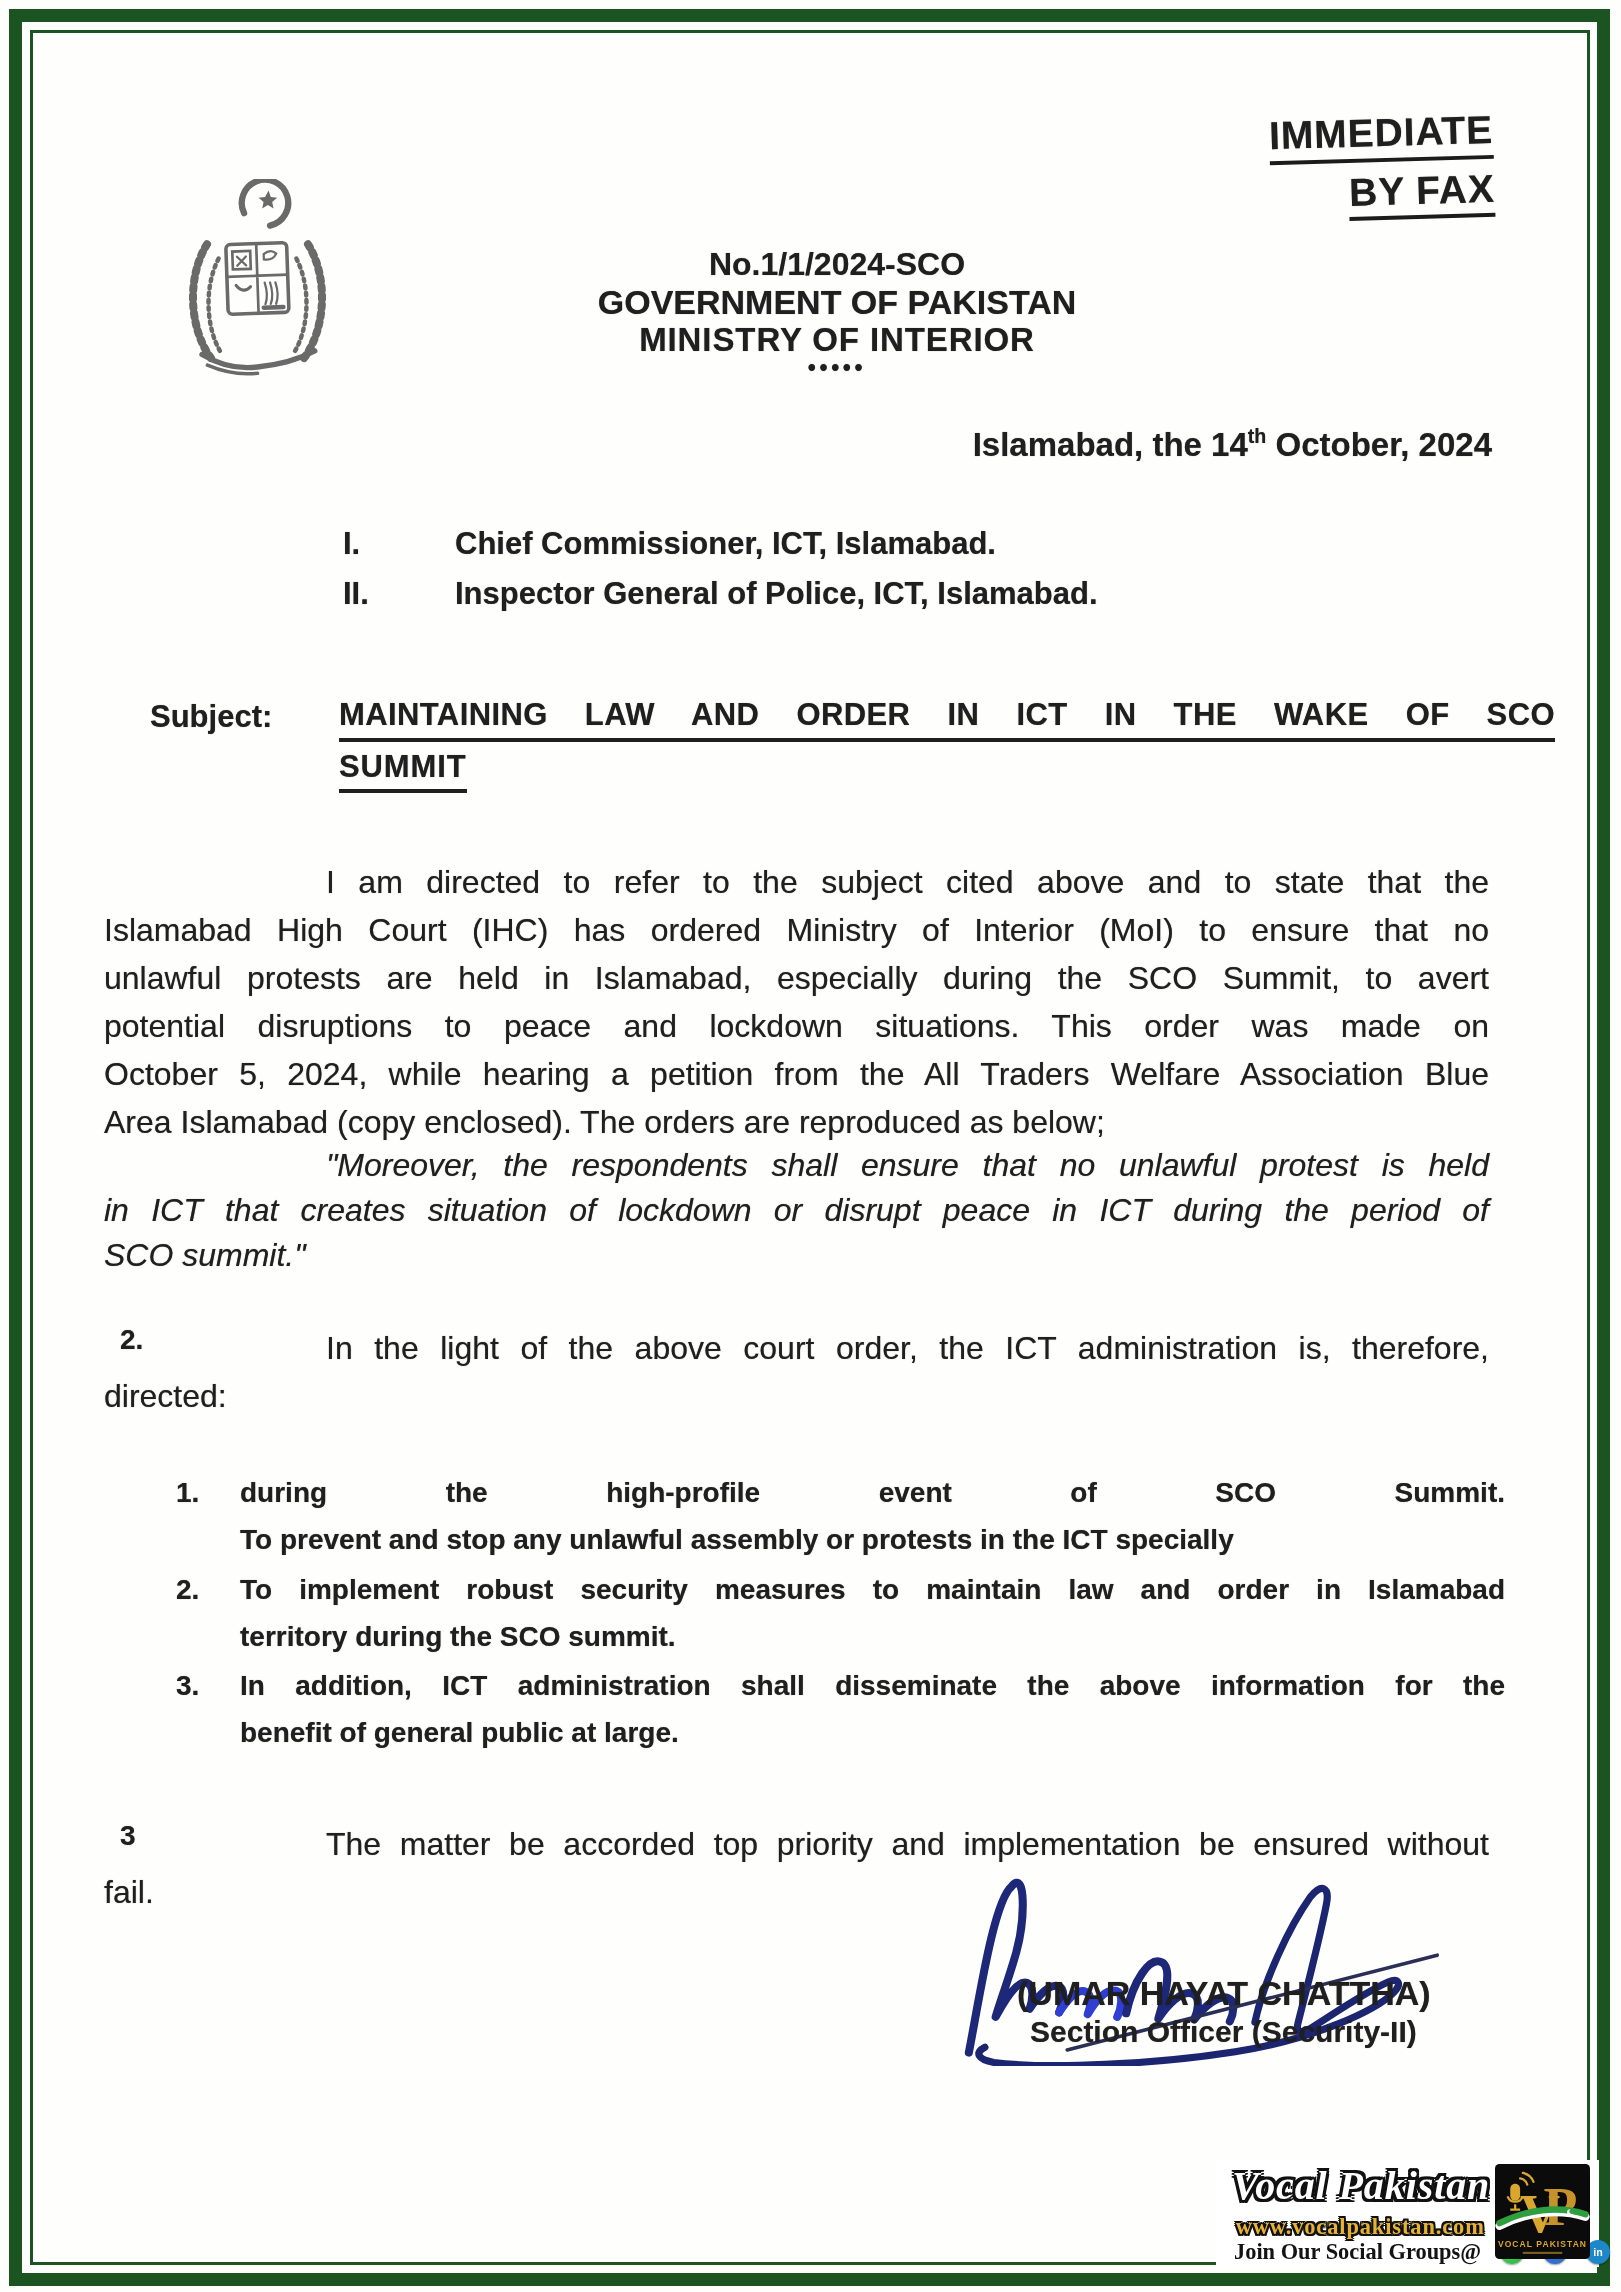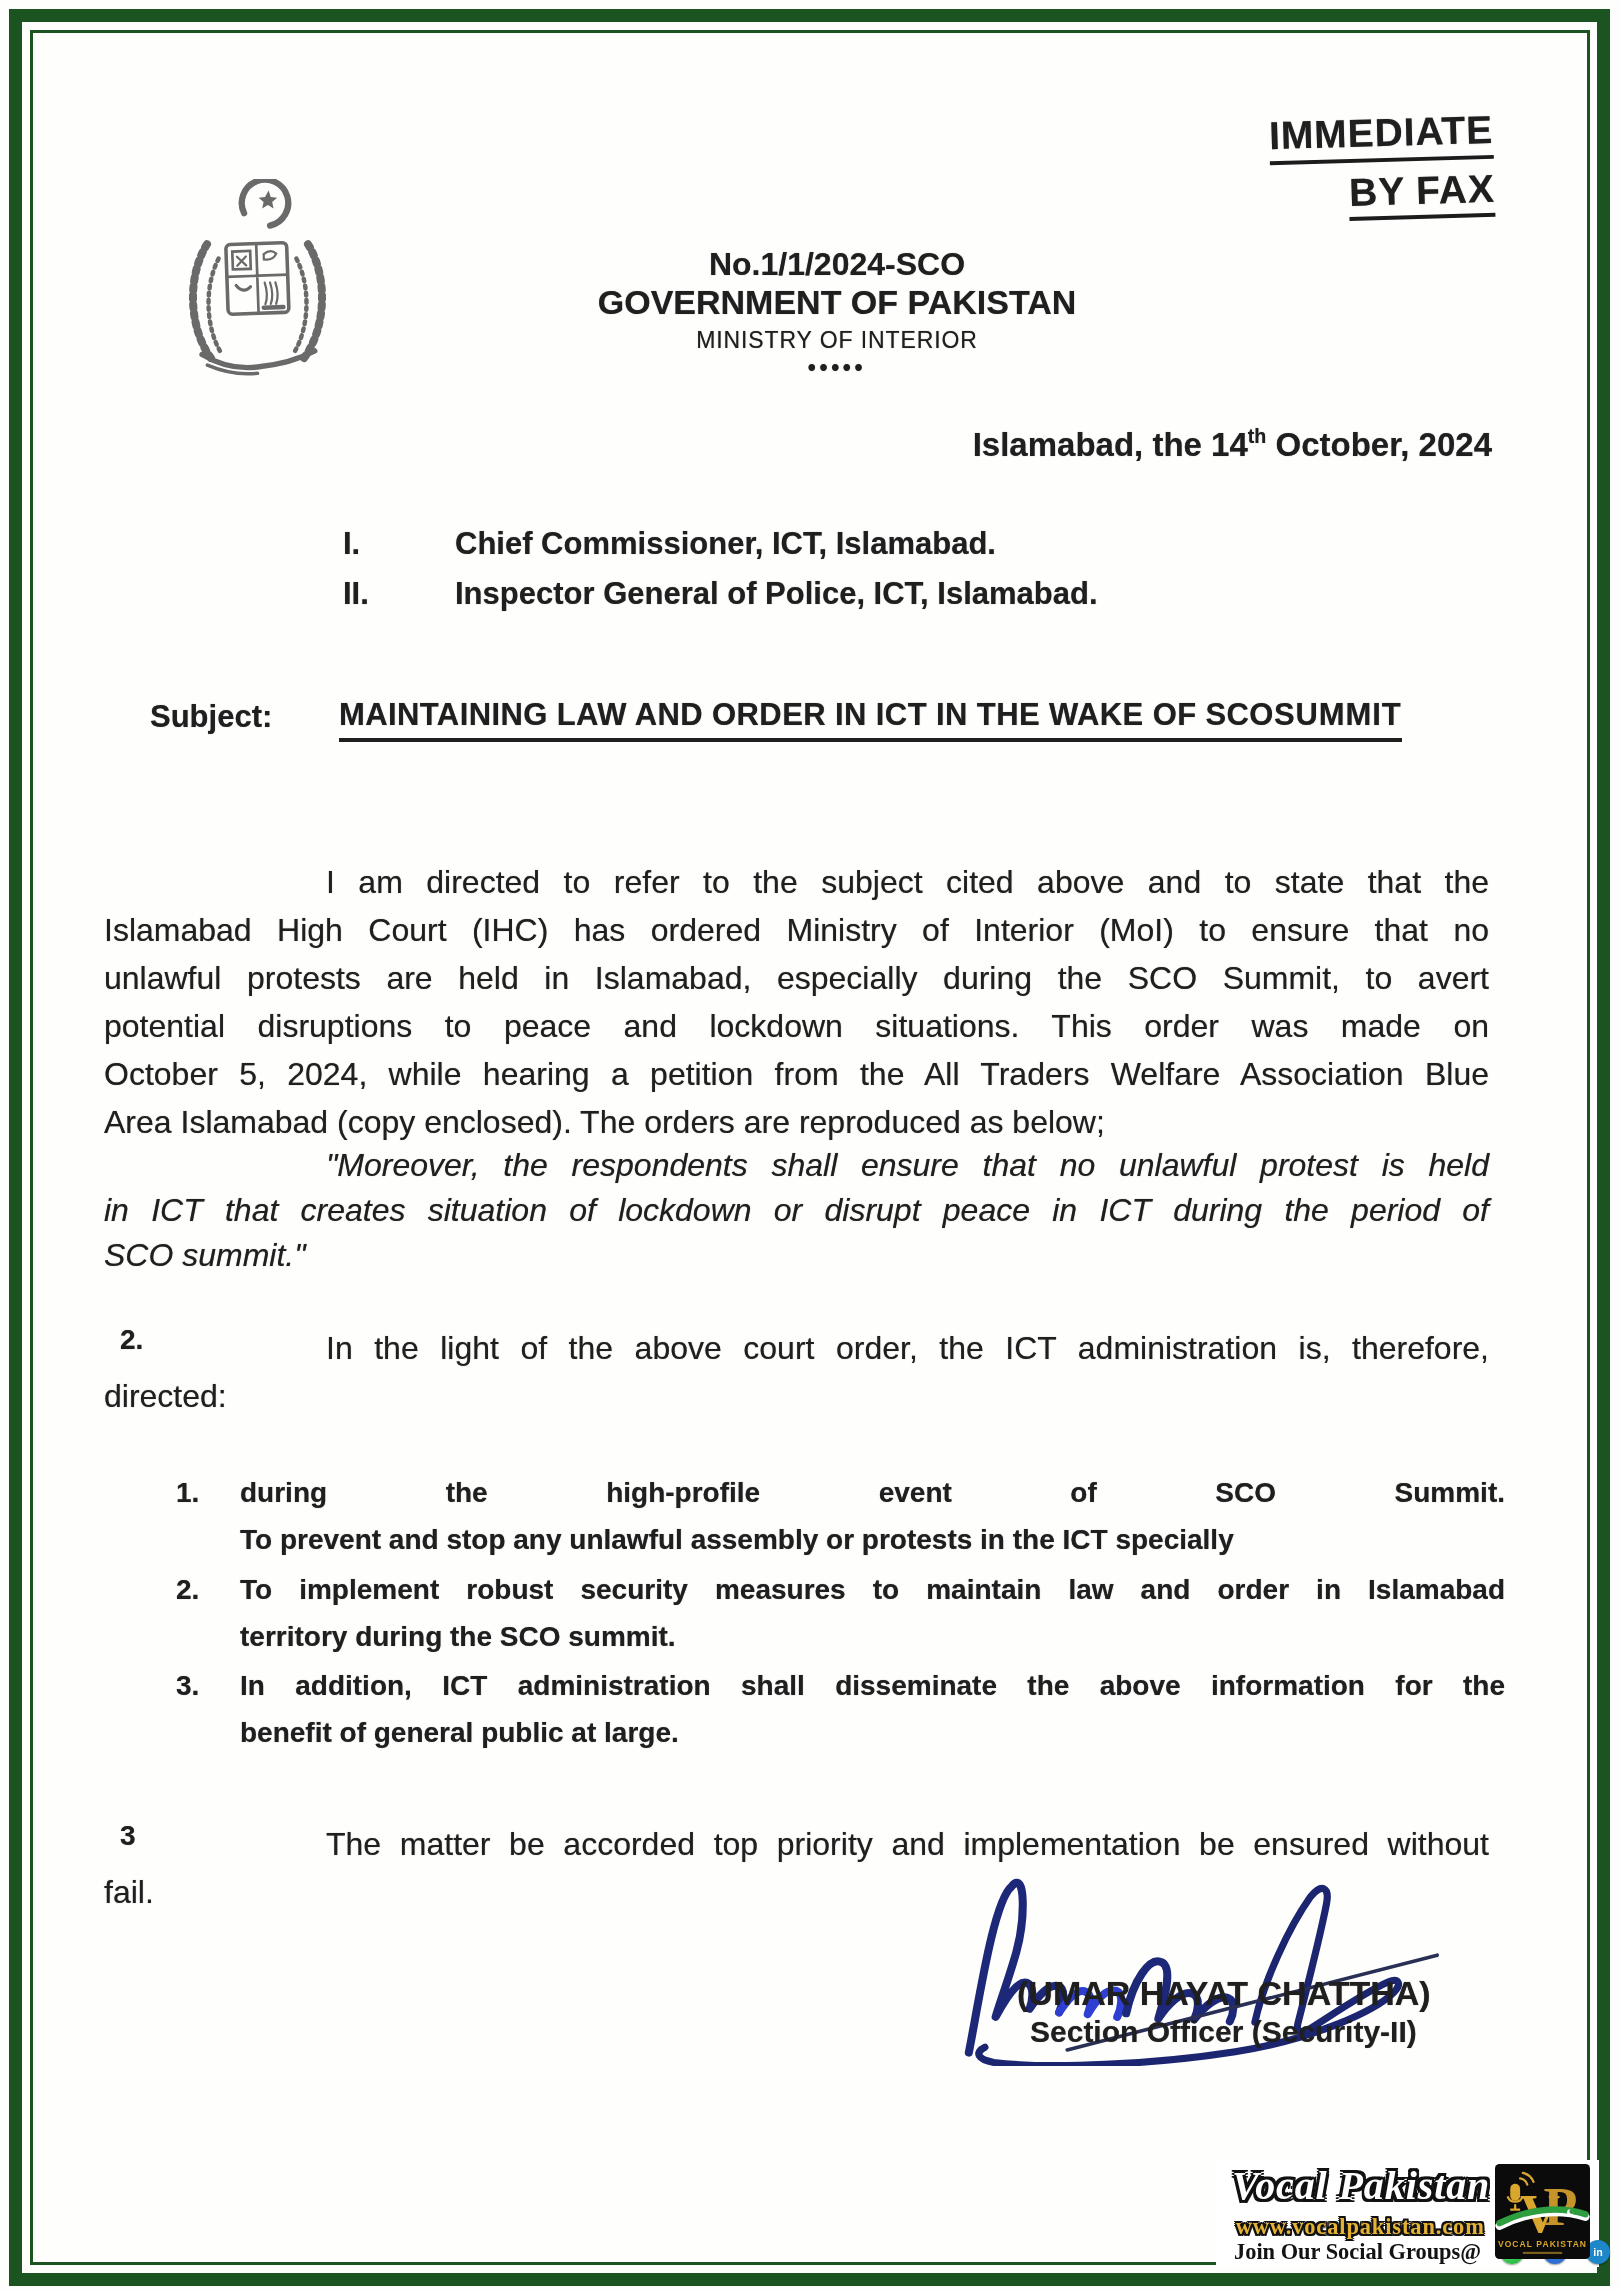--- a/index.html
+++ b/index.html
@@ -13,32 +13,32 @@
   .stamp{position:absolute;top:111px;right:127px;text-align:right;transform:rotate(-1.6deg);}
   .stamp div{font-size:39px;font-weight:700;letter-spacing:0.9px;border-bottom:4.5px solid #1c1c1c;
              padding-bottom:1.8px;display:inline-block;line-height:1.15;}
   .stamp .l2{margin-top:8px;}
   
   .emblem{position:absolute;left:177px;top:179px;width:161px;height:215px;opacity:.82;filter:blur(0.4px);}
   
   .letterhead{position:absolute;left:479px;top:245px;width:716px;text-align:center;}
   .lh-ref{font-size:32px;font-weight:700;line-height:38px;text-align:center;}
   .lh-gov{font-size:34px;font-weight:700;line-height:39px;}
-  .lh-min{font-size:23px;font-weight:400;letter-spacing:0.9px;line-height:36px;}
+  .lh-min{font-size:33px;font-weight:700;letter-spacing:0.9px;line-height:36px;}
   .lh-dots{font-size:23px;font-weight:700;letter-spacing:3.6px;line-height:21.5px;}
   
   .dateline{position:absolute;top:425px;right:129px;font-size:33px;font-weight:700;}
   .dateline sup{font-size:19.7px;vertical-align:12.5px;}
   
   .addr{position:absolute;left:343px;top:519px;font-size:31px;font-weight:700;line-height:50px;}
   .addr-row{display:flex;}
   .addr-num{width:112px;}
   
   .subjlabel{position:absolute;left:132px;top:699px;font-size:31px;font-weight:700;margin-left:18px;}
-  .subject{position:absolute;left:339px;top:697px;width:1216px;display:flex;flex-direction:row;}
+  .subject{position:absolute;left:339px;top:697px;width:1216px;display:flex;flex-direction:column;}
   .subject .ln{font-size:31px;font-weight:700;letter-spacing:0.4px;line-height:36px;
                border-bottom:4.5px solid #1f1f1f;padding-bottom:4.5px;margin-bottom:7.2px;
                text-align:justify;text-align-last:justify;}
   .subject .ln:last-child{width:max-content;text-align:left;text-align-last:left;letter-spacing:0.9px;}
   
   .bodyblock{position:absolute;left:104px;width:1385px;font-size:32px;font-weight:400;}
   .justify .ln{text-align:justify;text-align-last:justify;}
   .justify .ln:last-child{text-align:left;text-align-last:left;}
   .indent-first .ln:first-child{padding-left:222px;}
   .para1{top:858px;line-height:48px;}

